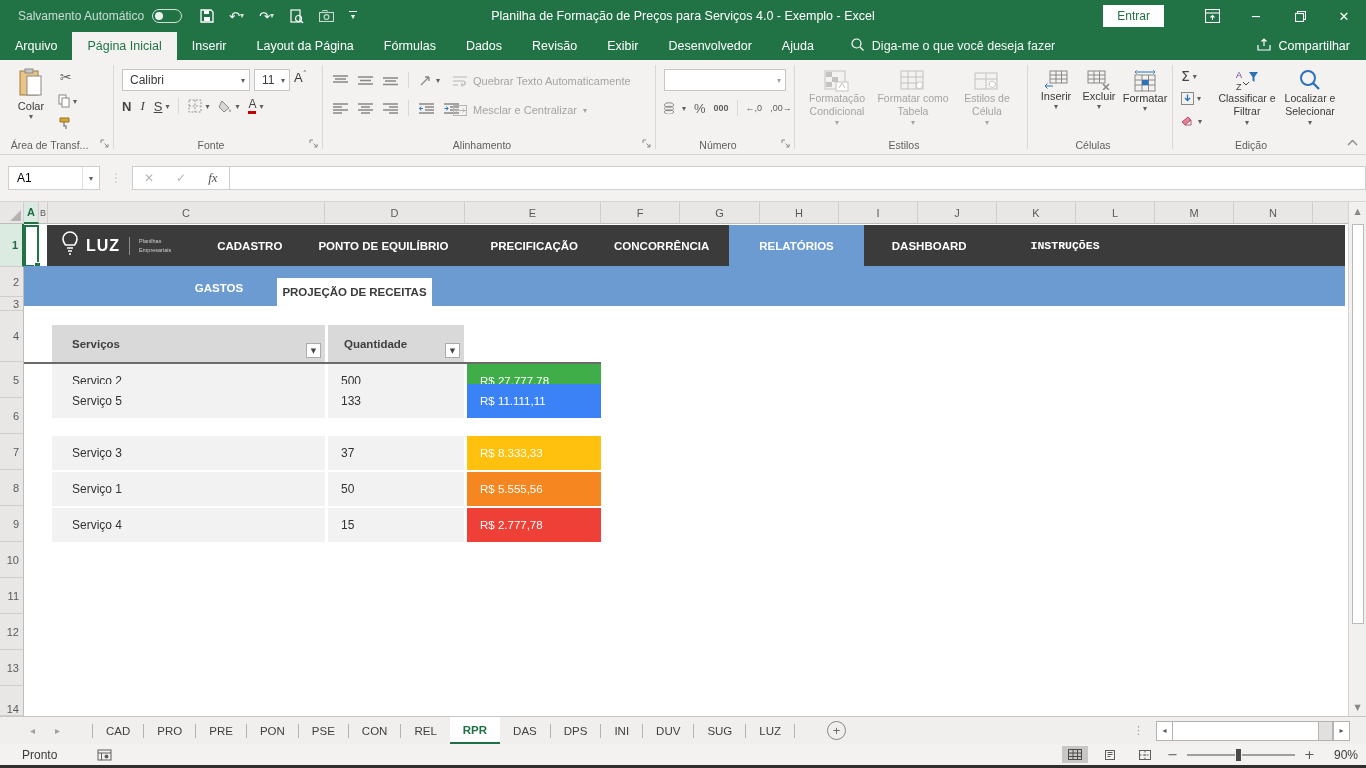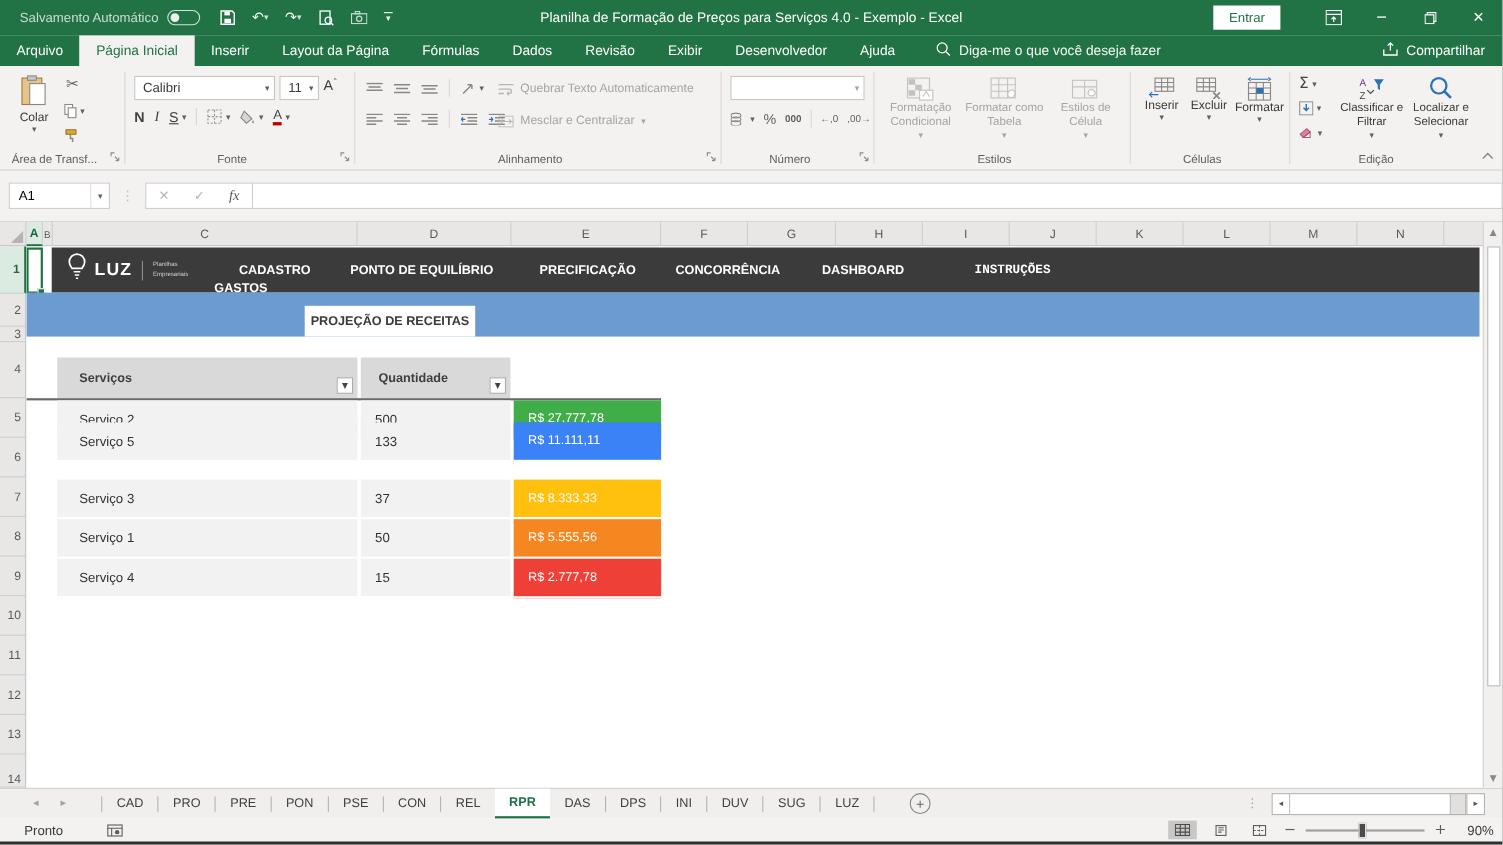--- a/index.html
+++ b/index.html
@@ -74,21 +74,21 @@
 
   .appnav { position:absolute; left:23px; top:1px; width:1298px; height:41px; background:#3b3b3b; display:flex; align-items:center; color:#fff; }
   .brand { display:flex; align-items:center; margin-left:14px; gap:7px; }
   .brand-name { font-size:16px; letter-spacing:1px; font-weight:bold; }
   .brand-div { width:1px; height:18px; background:#8a8a8a; margin:0 2px; }
   .brand-sub { font-size:5.5px; line-height:1.5; color:#cfcfcf; }
   .navitem { font-size:11.5px; font-weight:bold; padding:0 10px; height:100%; display:flex; align-items:center; white-space:nowrap; }
   .navitem.active { background:#6b9bd1; padding:0 30px; }
 
   .bluebar { position:absolute; left:0; top:42px; width:1321px; height:40px; background:#6b9bd1; }
-  .subitem { position:absolute; top:24px; height:28px; display:flex; align-items:center; justify-content:center; font-size:11.5px; font-weight:bold; color:#fff; }
+  .subitem { position:absolute; top:50px; height:28px; display:flex; align-items:center; justify-content:center; font-size:11.5px; font-weight:bold; color:#fff; }
   .subitem.gastos { left:120px; width:150px; }
   .subitem.active { top:54px; height:28px; left:253px; width:155px; background:#fff; color:#3b3b3b; }
 
   .tblheader { position:absolute; left:28px; top:101px; height:37px; display:flex; font-size:11.5px; font-weight:bold; color:#3f3f3f; }
   .thcell { background:#d9d9d9; display:flex; align-items:center; position:relative; flex:0 0 auto; }
   .thcell .txt { padding-left:20px; }
   .thcell.c2 .txt, .thcell.c3 .txt { padding-left:16px; }
   .thgap { width:3px; flex:0 0 auto; }
   .filterbtn { position:absolute; right:4px; bottom:4px; width:15px; height:15px; background:#fff; border:1px solid #ababab; display:flex; align-items:center; justify-content:center; font-size:7px; color:#444; font-family:"DejaVu Sans",sans-serif; }
   .hdrline { position:absolute; left:0; top:138px; width:577px; height:2px; background:#6a6a6a; }
@@ -581,20 +581,21 @@
           <span class="brand-div"></span>
           <span class="brand-sub">
             <span>Planilhas</span><br>
             <span>Empresariais</span>
           </span>
         </div>
         <span class="navitem" style="margin-left:36px;">CADASTRO</span>
         <span class="navitem" style="margin-left:16px;">PONTO DE EQUILÍBRIO</span>
         <span class="navitem" style="margin-left:22px;">PRECIFICAÇÃO</span>
         <span class="navitem" style="margin-left:16px;">CONCORRÊNCIA</span>
+        <span class="navitem active" style="margin-left:10px;">RELATÓRIOS</span>
         <span class="navitem" style="margin-left:18px;">DASHBOARD</span>
         <span class="navitem" style="margin-left:44px;font-family:Liberation Mono, monospace;">INSTRUÇÕES</span>
       </div>
 
       <div class="a1sel"></div>
 
       <div class="bluebar"></div>
       <span class="subitem gastos">GASTOS</span>
       <span class="subitem active">PROJEÇÃO DE RECEITAS</span>
 

